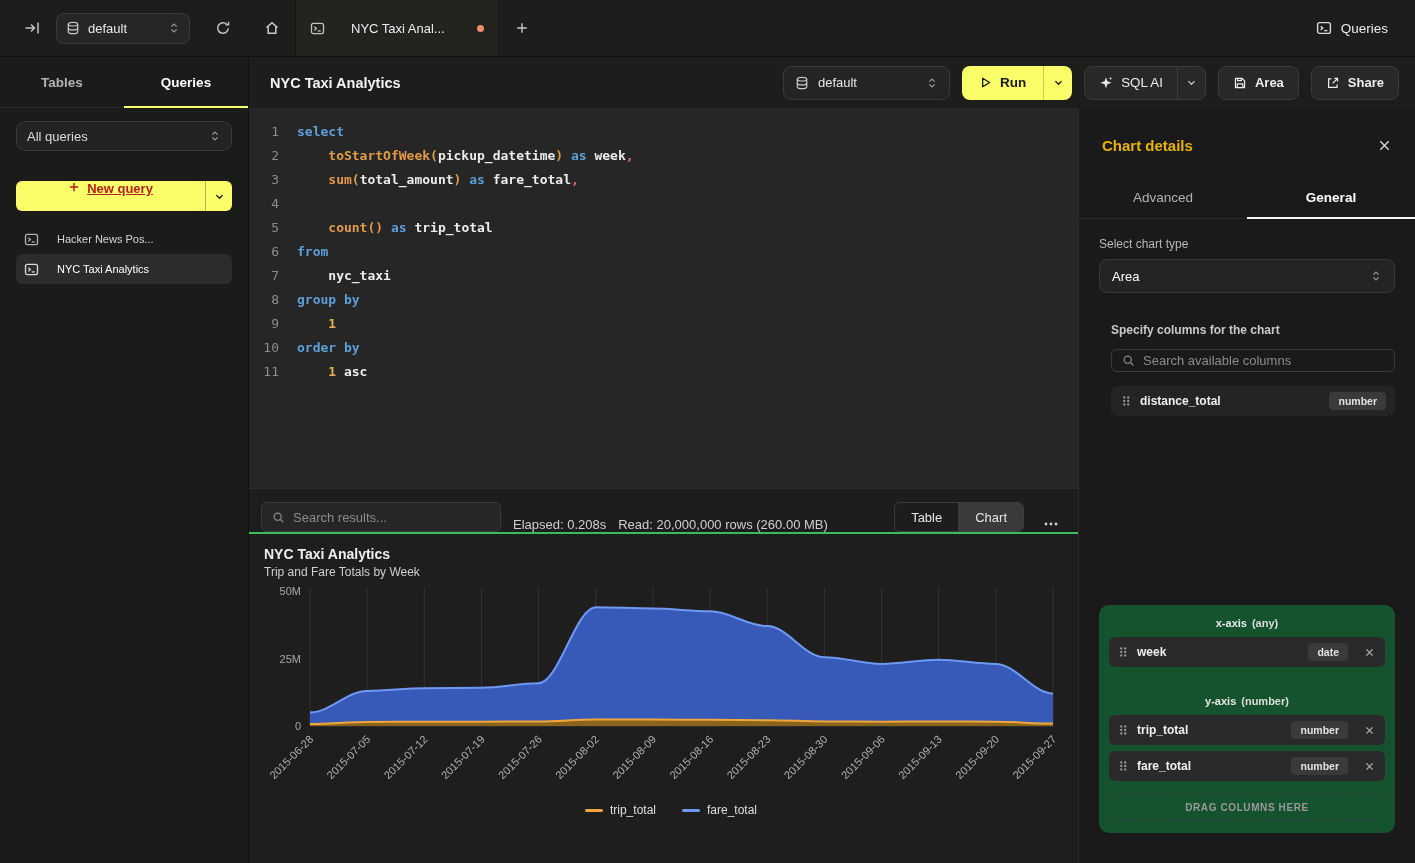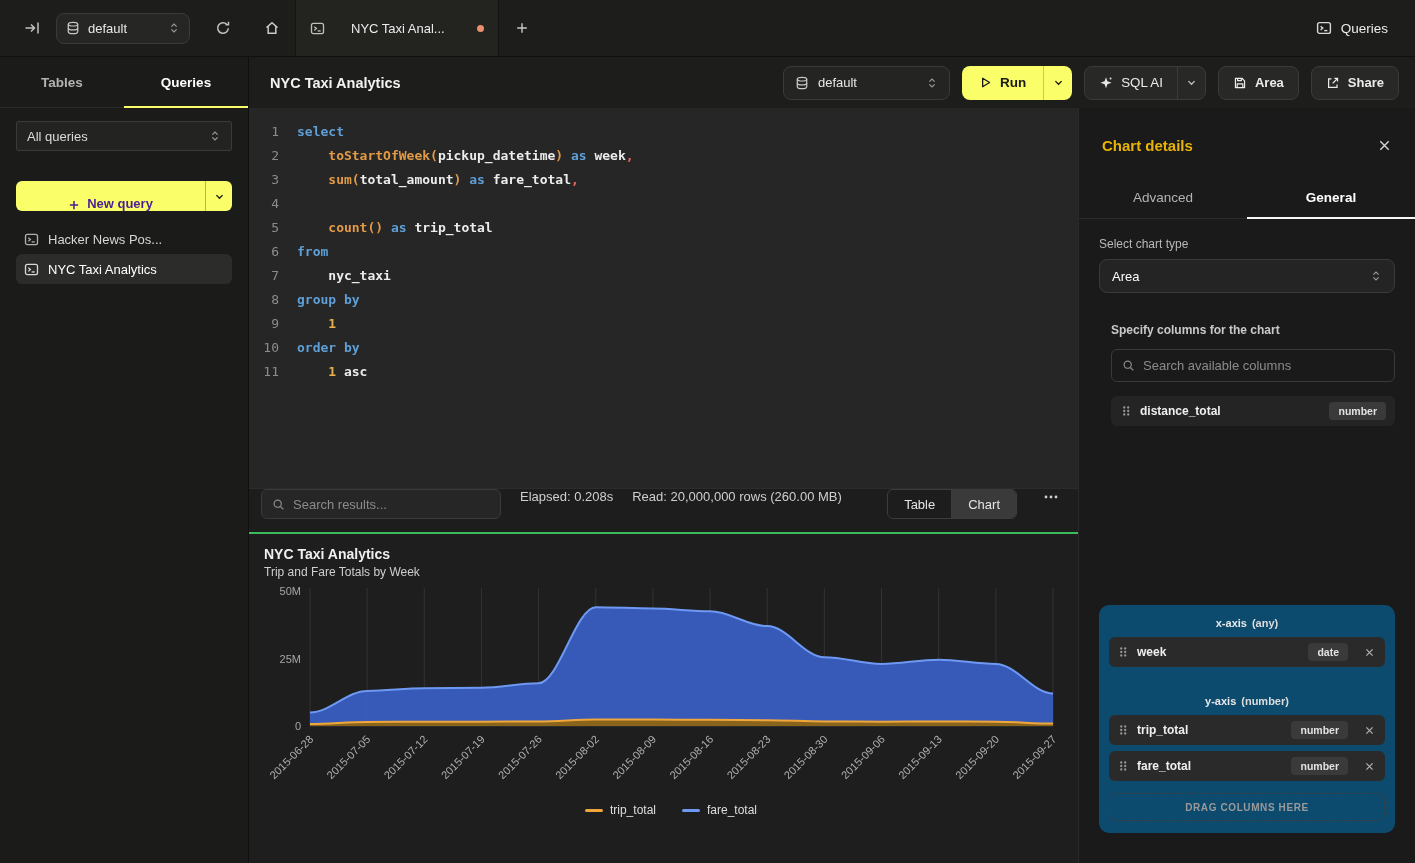--- a/index.html
+++ b/index.html
@@ -39,32 +39,32 @@
   .body{flex:1;display:flex;border-top:1px solid #101010;min-height:0;}
 
   
   .sidebar{width:249px;flex-shrink:0;background:#1b1b19;border-right:1px solid #101010;display:flex;flex-direction:column;}
   .sidebar-tabs{height:51px;display:flex;border-bottom:1px solid #2a2a28;flex-shrink:0;}
   .sidebar-tab{flex:1;display:flex;align-items:center;justify-content:center;font-size:13.5px;
     color:#b3b3b3;position:relative;font-weight:600;}
   .sidebar-tab.active{color:#fff;}
   .sidebar-tab.active::after{content:"";position:absolute;left:0;right:0;bottom:-1px;height:2px;background:var(--accent);}
   .sidebar-body{padding:13px 16px;display:flex;flex-direction:column;min-height:0;}
-  .select{height:30px;background:#232321;border:1px solid #3a3a38;border-radius:2px;
+  .select{height:30px;background:#232321;border:1px solid #3a3a38;border-radius:10px;
     display:flex;align-items:center;gap:8px;padding:8px 10px;font-size:13px;color:#dcdcdc;width:100%;}
   .select .grow{flex:1;text-align:left;}
   .new-query-btn{margin-top:30px;height:30px;border-radius:6px;overflow:hidden;display:flex;background:var(--accent);}
-  .nq-main{flex:1;display:flex;align-items:flex-end;justify-content:center;gap:7px;
-    color:#4c1d95;font-weight:700;font-size:13px;}
+  .nq-main{flex:1;display:flex;align-items:flex-start;justify-content:center;gap:7px;
+    color:#b91c1c;font-weight:700;font-size:13px;text-decoration:underline;}
   .nq-caret{width:27px;border-left:1px solid rgba(0,0,0,.28);display:flex;align-items:center;justify-content:center;color:#1c1c16;}
   .search-box{margin-top:18px;height:30px;background:#1e1e1c;border:1px solid #343432;border-radius:6px;
     display:flex;align-items:center;gap:8px;padding:0 10px;color:#8b8b8b;}
   .query-list{margin-top:13px;display:flex;flex-direction:column;}
-  .query-item{height:30px;border-radius:6px;display:flex;align-items:center;gap:9px;padding:0 8px;
-    font-size:13px;color:#d6d6d6;}
+  .query-item{height:30px;border-radius:6px;display:flex;align-items:center;gap:18px;padding:0 8px;
+    font-size:11px;color:#d6d6d6;}
   .query-item .q-label{white-space:nowrap;overflow:hidden;}
   .query-item.selected{background:#2c2c2a;color:#fff;}
 
   
   .content{flex:1;display:flex;flex-direction:column;min-width:0;}
   .main-header{height:51px;flex-shrink:0;background:#1d1d1b;display:flex;align-items:center;
     padding:0 16px 0 21px;gap:12px;}
   .main-title{font-size:14.5px;font-weight:600;color:#f2f2f2;margin-right:auto;}
   .db-select{height:34px;width:167px;background:#242422;border:1px solid #3a3a38;border-radius:8px;
     display:flex;align-items:center;gap:9px;padding:0 11px;font-size:13px;color:#e8e8e8;}
@@ -87,21 +87,21 @@
   .ln{width:30px;text-align:right;margin-right:18px;color:#8c8c8c;font-weight:400;flex-shrink:0;}
   .code{white-space:pre;}
   .tok-kw{color:#5E9FD8;}
   .tok-fn{color:#E39A47;}
   .tok-pl{color:#ECECEC;}
   .tok-cm{color:#E2685A;}
   .tok-num{color:#E5B04D;}
 
   
   .results-bar{height:44px;flex-shrink:0;background:#1d1d1d;border-top:1px solid #2c2c2c;
-    display:flex;align-items:flex-start;padding:0 12px;gap:19px;}
+    display:flex;align-items:flex-end;padding:0 12px;gap:12px;}
   .results-search{width:240px;height:30px;background:#262626;border:1px solid #3a3a3a;border-radius:6px;
     display:flex;align-items:center;gap:8px;padding:0 10px;color:#8b8b8b;flex-shrink:0;}
   .stat{font-size:13px;color:#cfcfcf;white-space:nowrap;}
   .view-toggle{margin-left:auto;height:30px;display:flex;border:1px solid #3c3c3c;border-radius:6px;overflow:hidden;flex-shrink:0;}
   .seg{padding:0 16px;display:flex;align-items:center;font-size:13px;color:#e4e4e4;}
   .seg.active{background:#3a3a3a;}
   .seg + .seg{border-left:1px solid #3c3c3c;}
   .more-btn{width:30px;display:flex;align-items:center;justify-content:center;color:#cfcfcf;}
 
   .green-line{height:2px;background:var(--green);flex-shrink:0;}
@@ -125,28 +125,28 @@
   .panel-tab{flex:1;text-align:center;padding:12px 0 13px;font-size:13.5px;color:#b3b3b3;position:relative;}
   .panel-tab.active{color:#fff;font-weight:600;}
   .panel-tab.active::after{content:"";position:absolute;left:0;right:0;bottom:-1px;height:2px;background:#f5f5f5;}
   .panel-content{flex:1;display:flex;flex-direction:column;padding:18px 20px 0 20px;min-height:0;}
   .field-label{font-size:12px;color:#b8b8b8;margin-bottom:8px;}
   .chart-type-select{height:34px;background:#242424;border:1px solid #3a3a3a;border-radius:8px;
     display:flex;align-items:center;padding:0 12px;font-size:13px;color:#fff;width:100%;}
   .chart-type-select .grow{flex:1;text-align:left;}
   .columns-block{margin-top:30px;margin-left:12px;}
   .columns-label{font-size:12px;font-weight:600;color:#c9c9c9;}
-  .columns-search{margin-top:12px;height:33px;border:1px solid #3a3a3a;border-radius:6px;
+  .columns-search{margin-top:12px;height:23px;border:1px solid #3a3a3a;border-radius:6px;
     display:flex;align-items:center;gap:8px;padding:0 10px;color:#8b8b8b;}
   .col-chip{margin-top:14px;height:30px;background:#242424;border-radius:6px;
     display:flex;align-items:center;gap:8px;padding:0 9px;}
   .col-name{font-size:12px;font-weight:700;color:#efefef;flex:1;text-align:left;}
   .badge{background:#3a3a3a;color:#e2e2e2;font-size:10.5px;font-weight:700;padding:3px 9px;border-radius:4px;}
 
-  .axes-card{margin-top:auto;margin-bottom:30px;background:#0c4a6e;border-radius:10px;padding:12px 10px;}
+  .axes-card{margin-top:auto;margin-bottom:30px;background:#14532d;border-radius:10px;padding:12px 10px;}
   .axis-label-row{text-align:center;font-size:11px;font-weight:700;color:#e8e8e8;margin-bottom:8px;}
   .axis-hint{color:#dcdcdc;margin-left:5px;}
   .axis-group + .axis-group{margin-top:28px;}
   .axis-item{height:30px;background:#2a2a2a;border-radius:6px;display:flex;align-items:center;gap:8px;
     padding:0 8px;margin-bottom:6px;}
   .axis-item .col-name{flex:1;}
   .remove-btn{color:#b0b0b0;display:flex;margin-left:6px;padding:2px;}
   .drop-zone{margin-top:12px;height:28px;border:1.5px dashed #3f3f3f;border-radius:6px;
     display:flex;align-items:center;justify-content:center;font-size:10px;font-weight:700;
     letter-spacing:.6px;color:#9a9a9a;}

